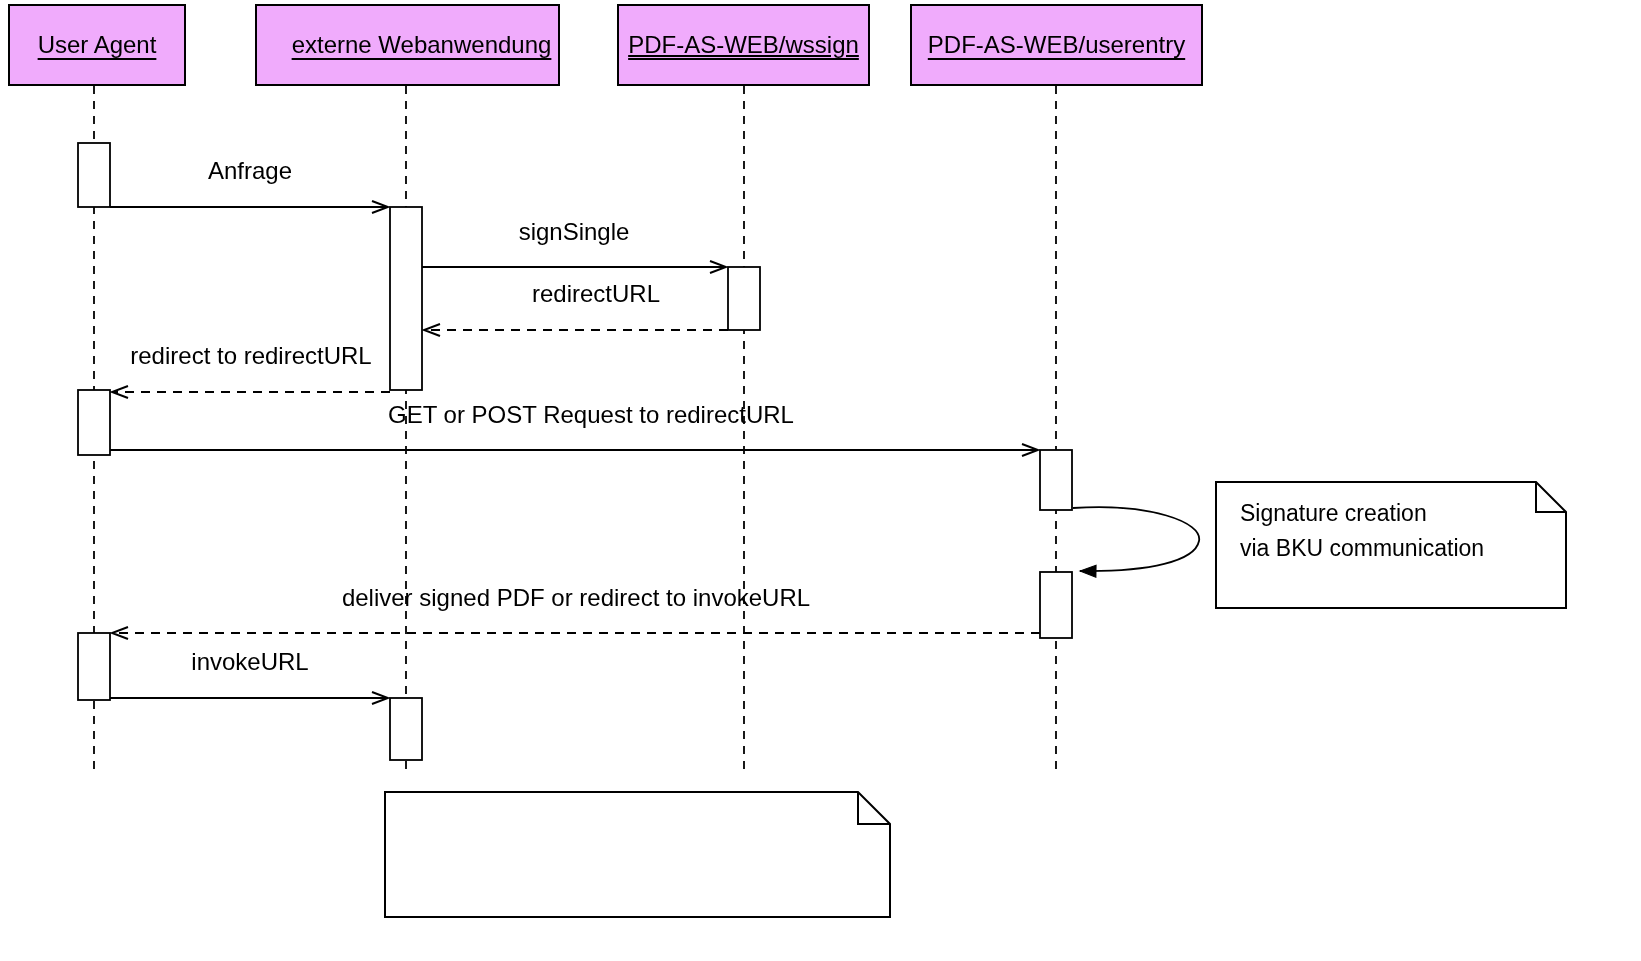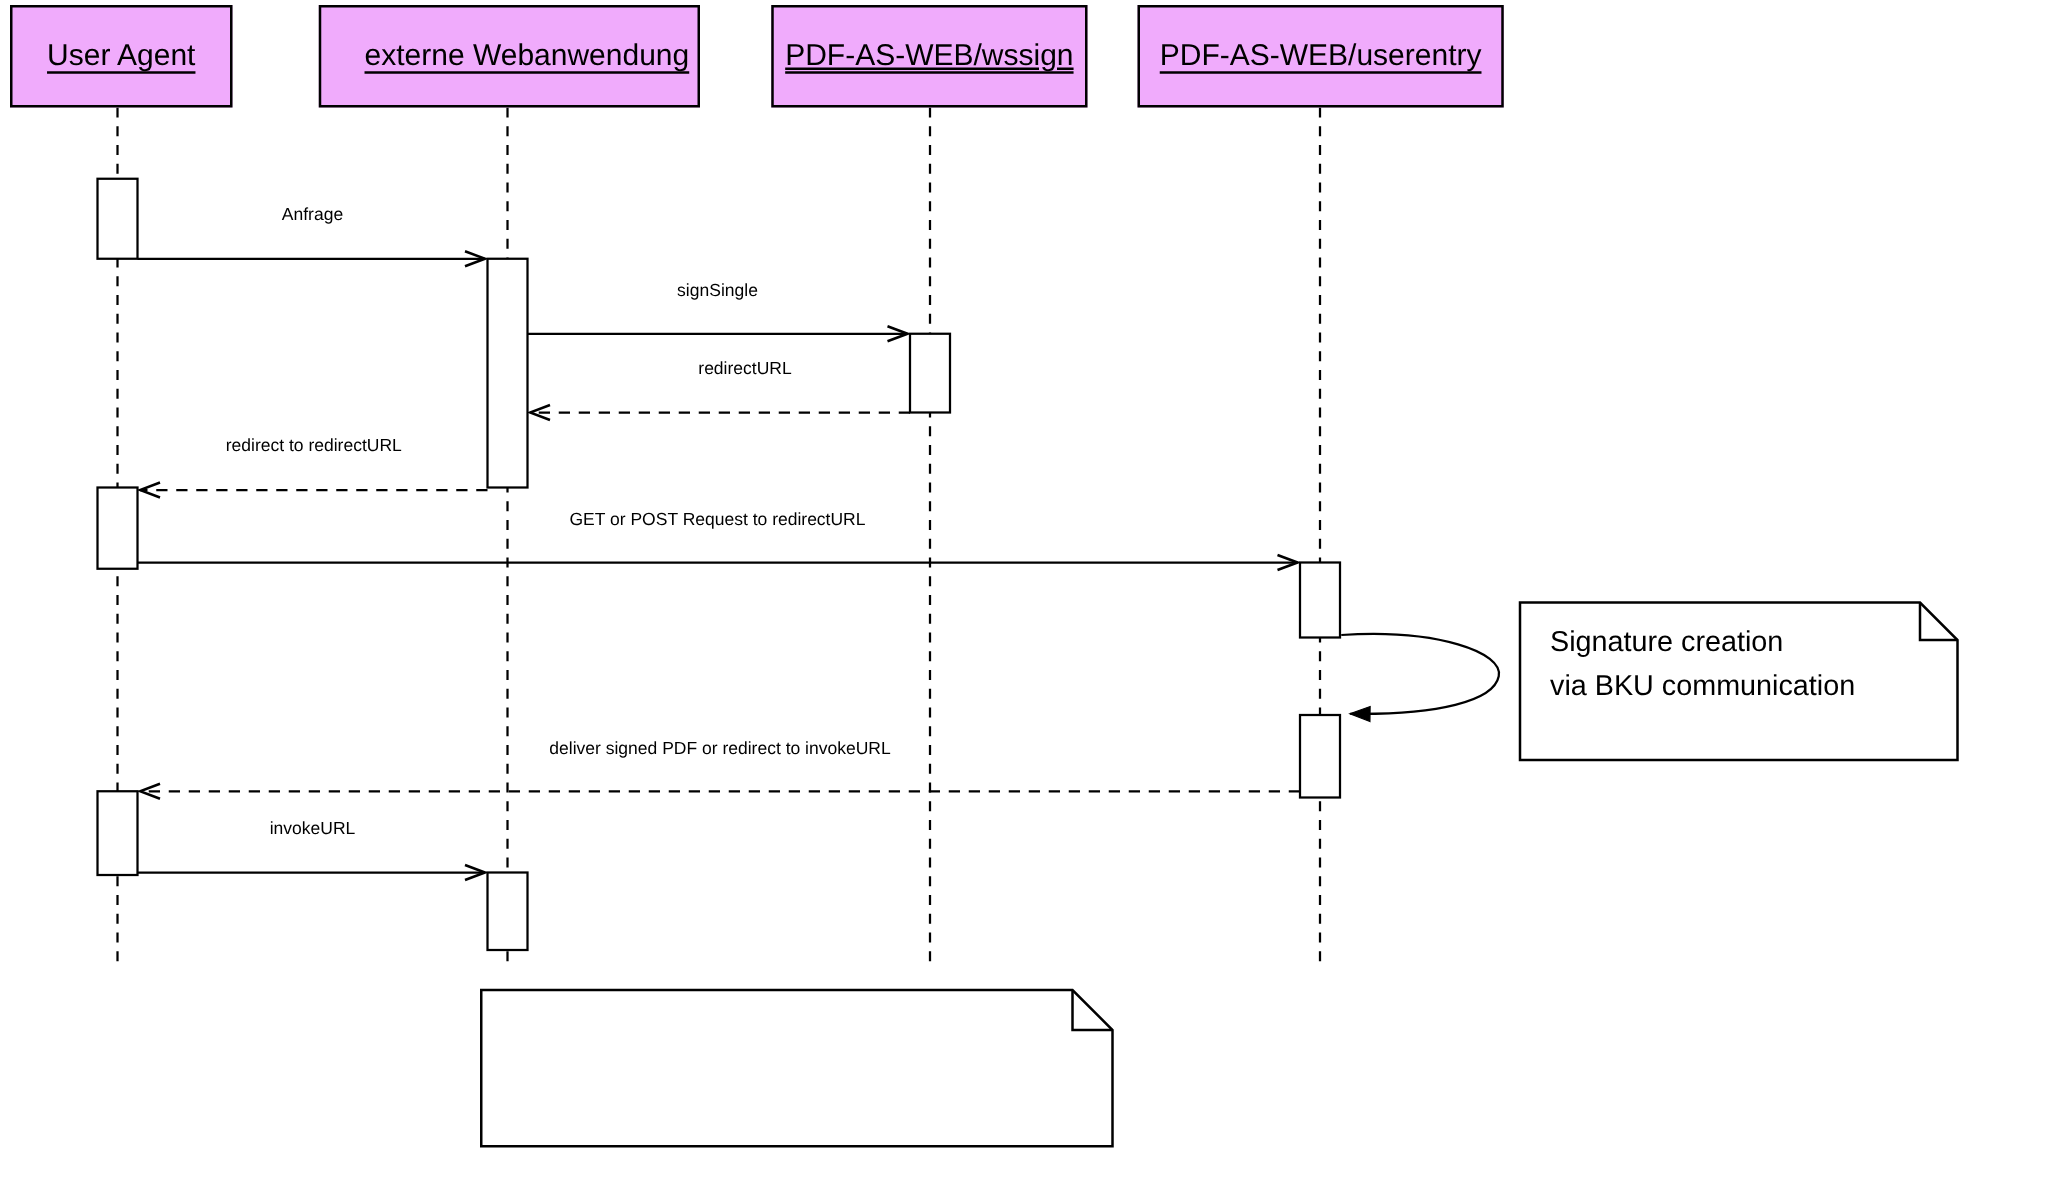--- a/index.html
+++ b/index.html
@@ -31,21 +31,21 @@
     z-index: 3;
   }
   .actor-box span {
     text-decoration: underline;
     text-underline-offset: 5px;
     text-decoration-thickness: 1.5px;
     white-space: nowrap;
   }
   .msg-label {
     position: absolute;
-    font-size: 14px;
+    font-size: 24px;
     line-height: 26px;
     text-align: center;
     white-space: nowrap;
     z-index: 3;
   }
   .note-text {
     position: absolute;
     font-size: 23px;
     line-height: 35px;
     z-index: 3;
@@ -118,21 +118,21 @@
     <span>PDF-AS-WEB/wssign</span>
   </div>
   <div class="actor-box" style="left:910px; top:4px; width:293px; height:82px;">
     <span>PDF-AS-WEB/userentry</span>
   </div>
 
   <div class="msg-label" style="left:110px; top:158px; width:280px;">Anfrage</div>
   <div class="msg-label" style="left:422px; top:219px; width:304px;">signSingle</div>
   <div class="msg-label" style="left:424px; top:281px; width:344px;">redirectURL</div>
   <div class="msg-label" style="left:112px; top:343px; width:278px;">redirect to redirectURL</div>
-  <div class="msg-label" style="left:110px; top:402px; width:928px;">GET or POST Request to redirectURL</div>
+  <div class="msg-label" style="left:127px; top:402px; width:928px;">GET or POST Request to redirectURL</div>
   <div class="msg-label" style="left:112px; top:585px; width:928px;">deliver signed PDF or redirect to invokeURL</div>
   <div class="msg-label" style="left:110px; top:649px; width:280px;">invokeURL</div>
 
   <div class="note-text" style="left:1240px; top:496px;">
     <div>Signature creation</div>
     <div>via BKU communication</div>
   </div>
 
 </div>
 

